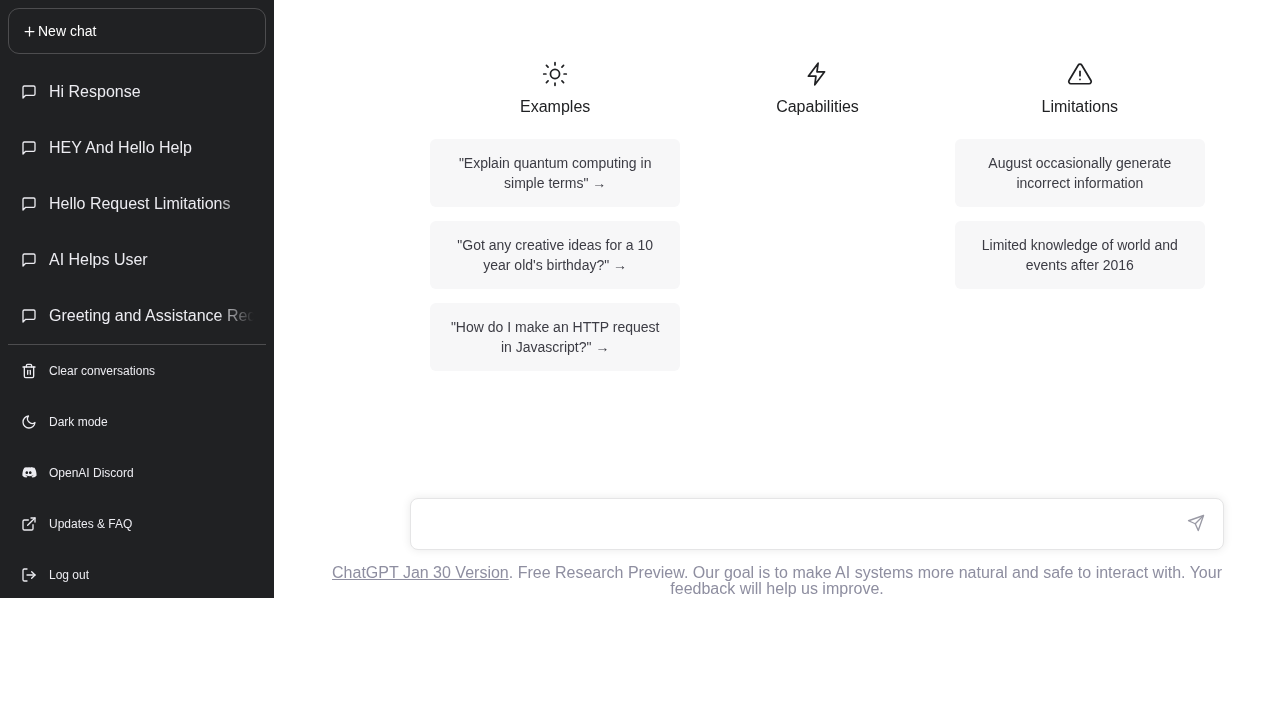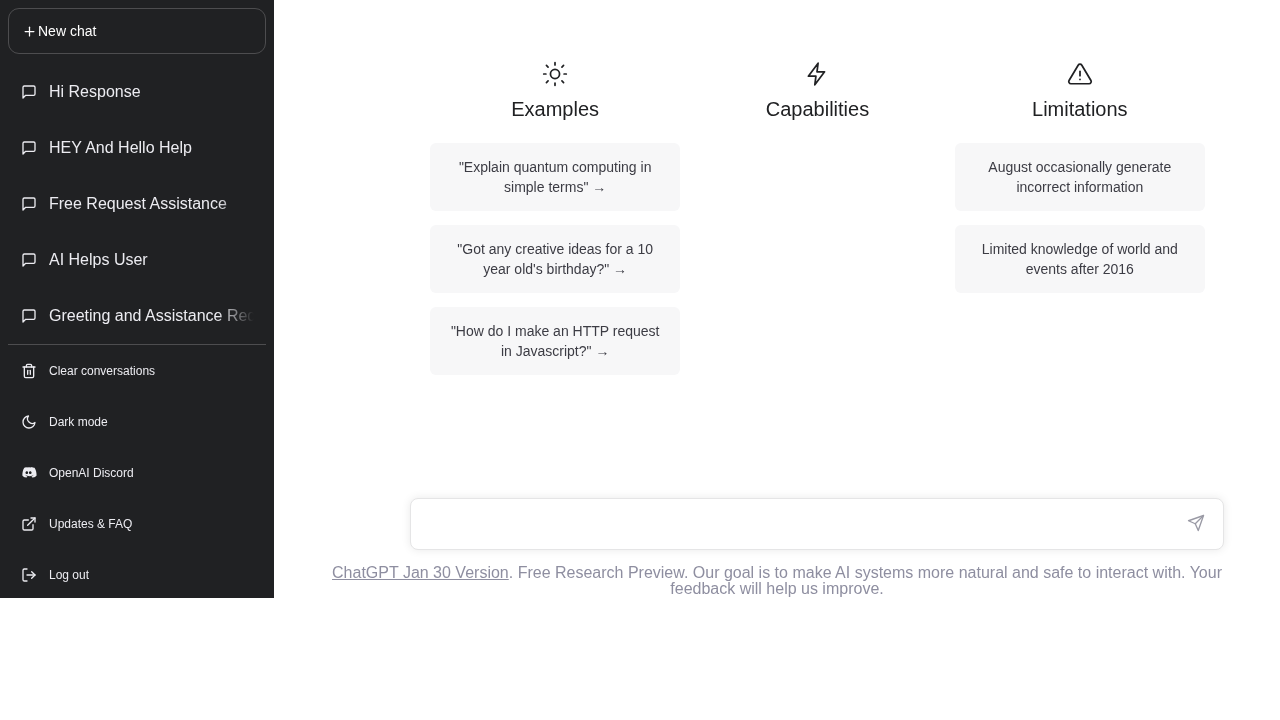--- a/index.html
+++ b/index.html
@@ -143,21 +143,21 @@
   .col-icon {
     color: #202123;
     height: 28px;
     display: flex;
     align-items: center;
     justify-content: center;
   }
 
   .col-title {
     margin-top: 11px;
-    font-size: 20px;
+    font-size: 16px;
     color: #202123;
     font-weight: 400;
     line-height: 1;
   }
 
   .cards {
     margin-top: 24px;
     width: 100%;
     display: flex;
     flex-direction: column;
@@ -277,21 +277,21 @@
         </span>
         <span class="conv-label">HEY And Hello Help</span>
       </div>
 
       <div class="conv-item">
         <span class="ico">
           <svg width="16" height="16" viewBox="0 0 24 24" fill="none" stroke="currentColor" stroke-width="2" stroke-linejoin="round">
             <path d="M21 15a2 2 0 0 1-2 2H7l-4 4V5a2 2 0 0 1 2-2h14a2 2 0 0 1 2 2z"></path>
           </svg>
         </span>
-        <span class="conv-label">Free Request Assistance</span>
+        <span class="conv-label">Hello Request Limitations</span>
       </div>
 
       <div class="conv-item">
         <span class="ico">
           <svg width="16" height="16" viewBox="0 0 24 24" fill="none" stroke="currentColor" stroke-width="2" stroke-linejoin="round">
             <path d="M21 15a2 2 0 0 1-2 2H7l-4 4V5a2 2 0 0 1 2-2h14a2 2 0 0 1 2 2z"></path>
           </svg>
         </span>
         <span class="conv-label">AI Helps User</span>
       </div>

